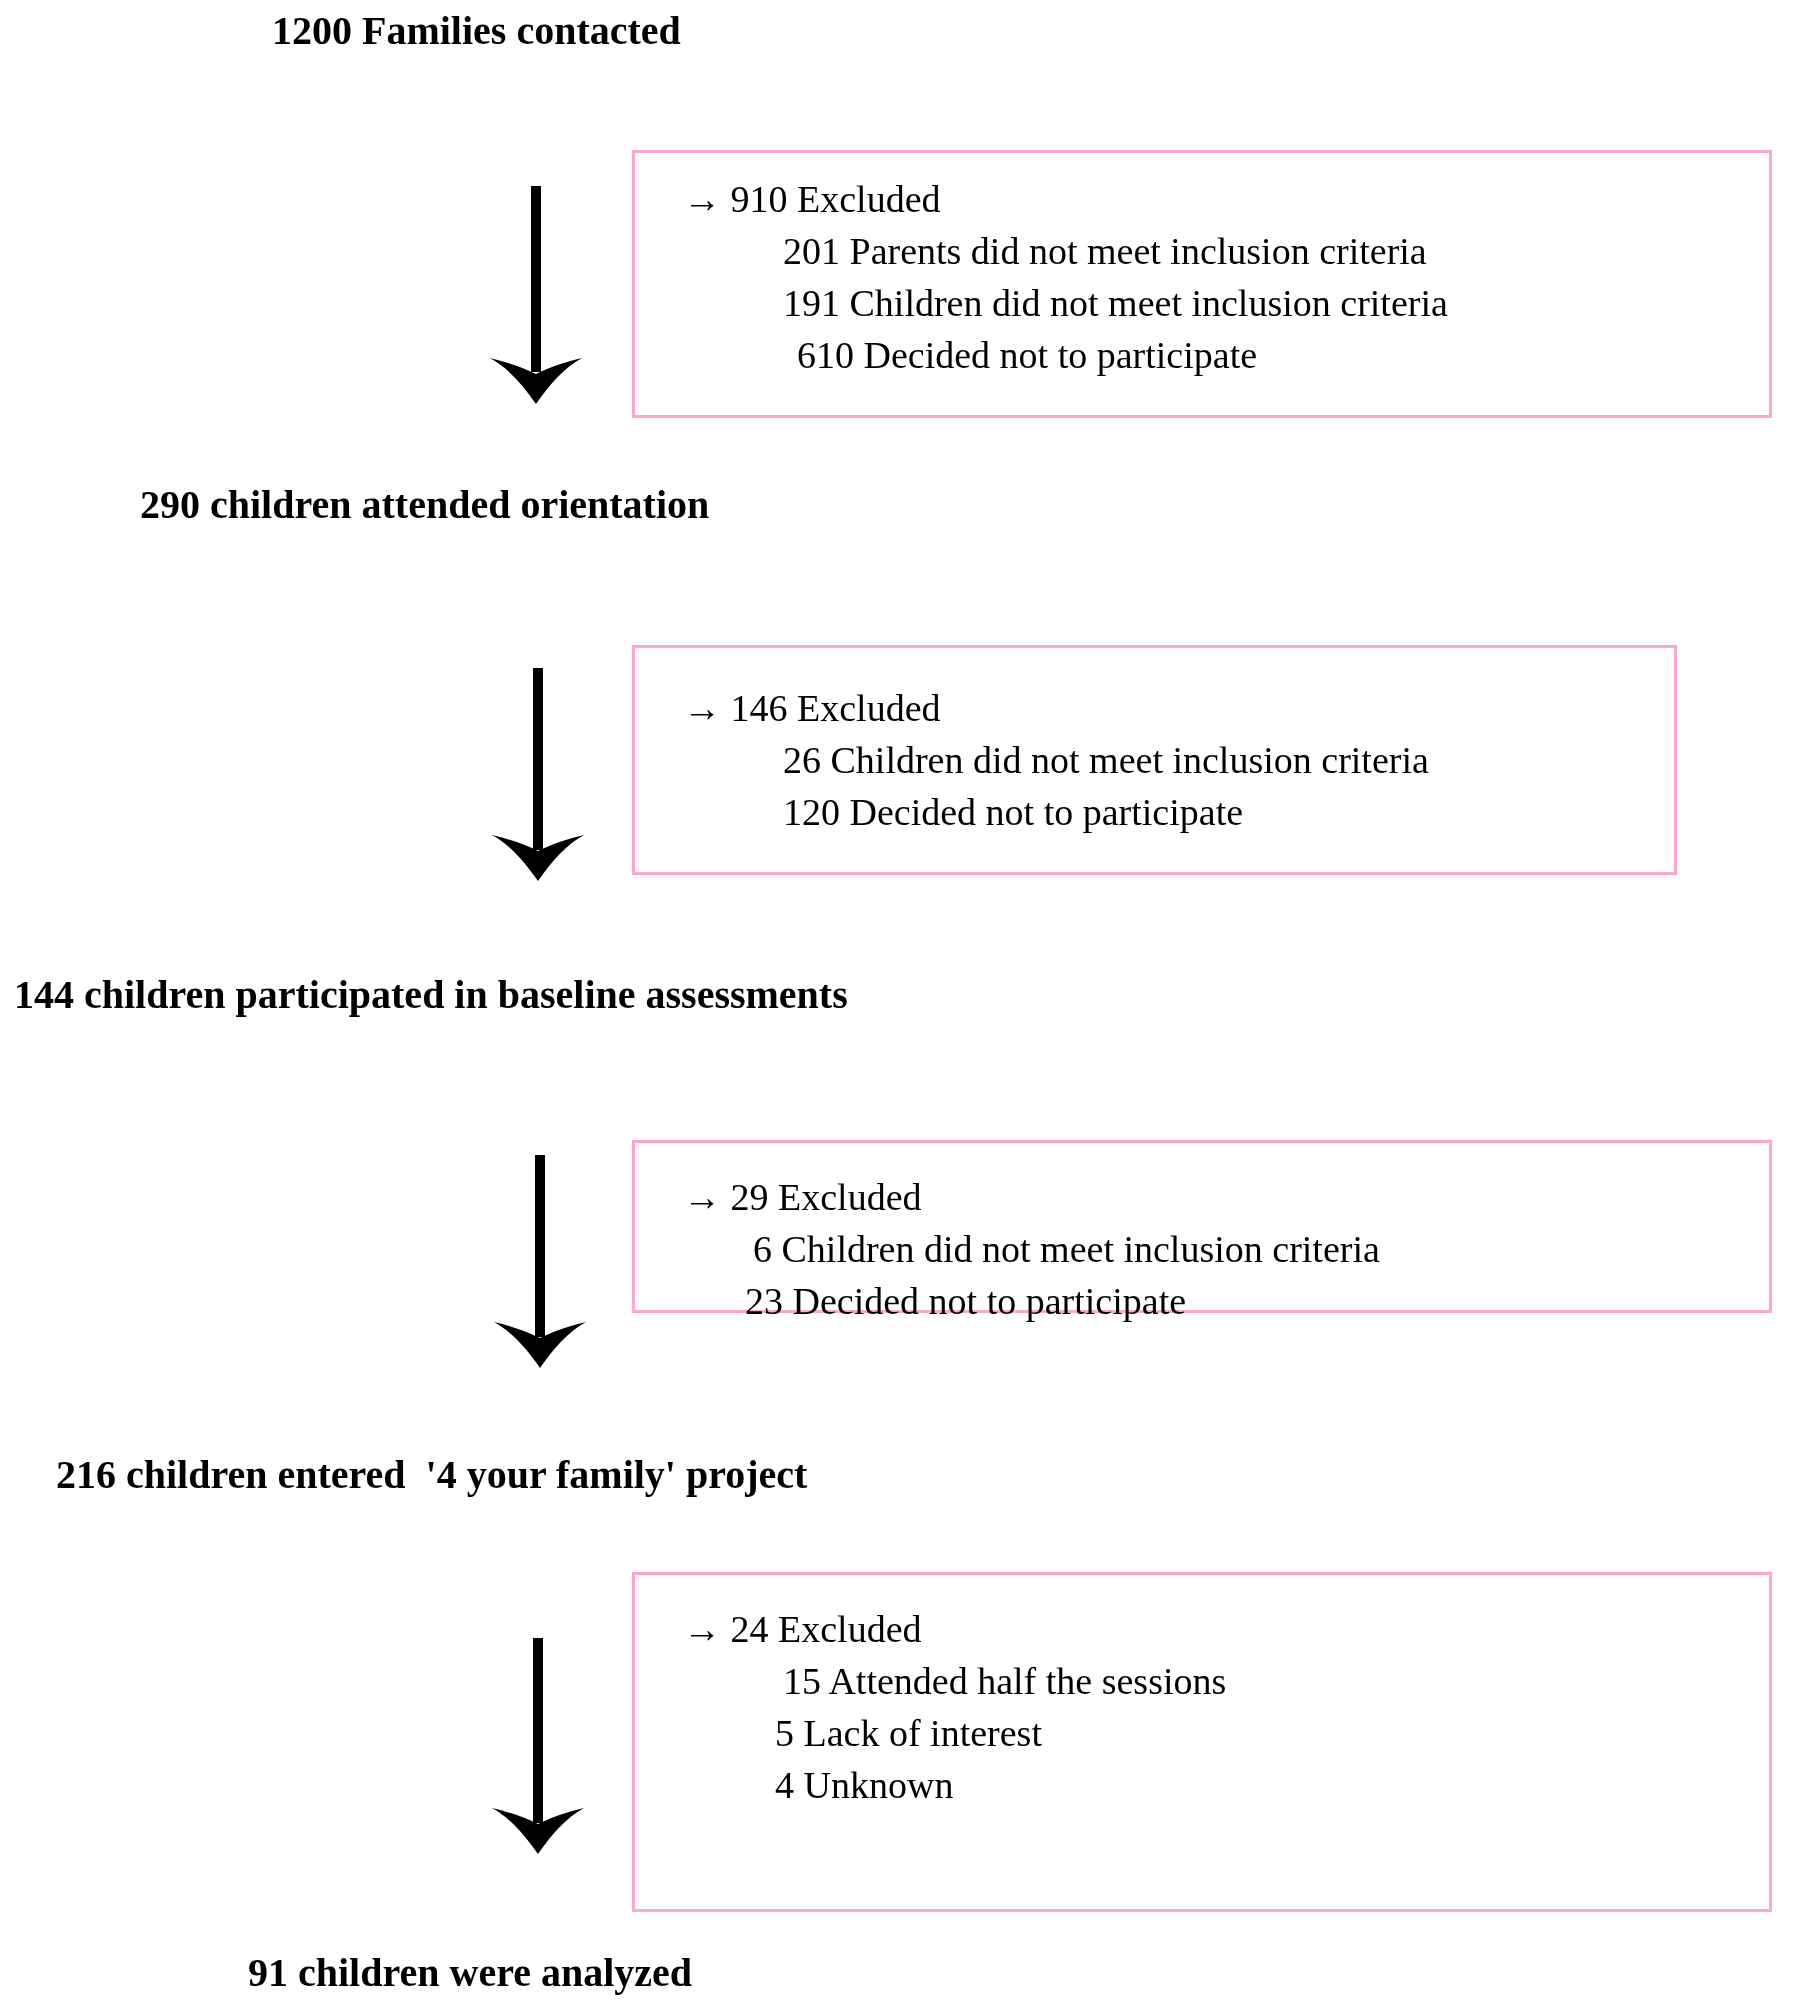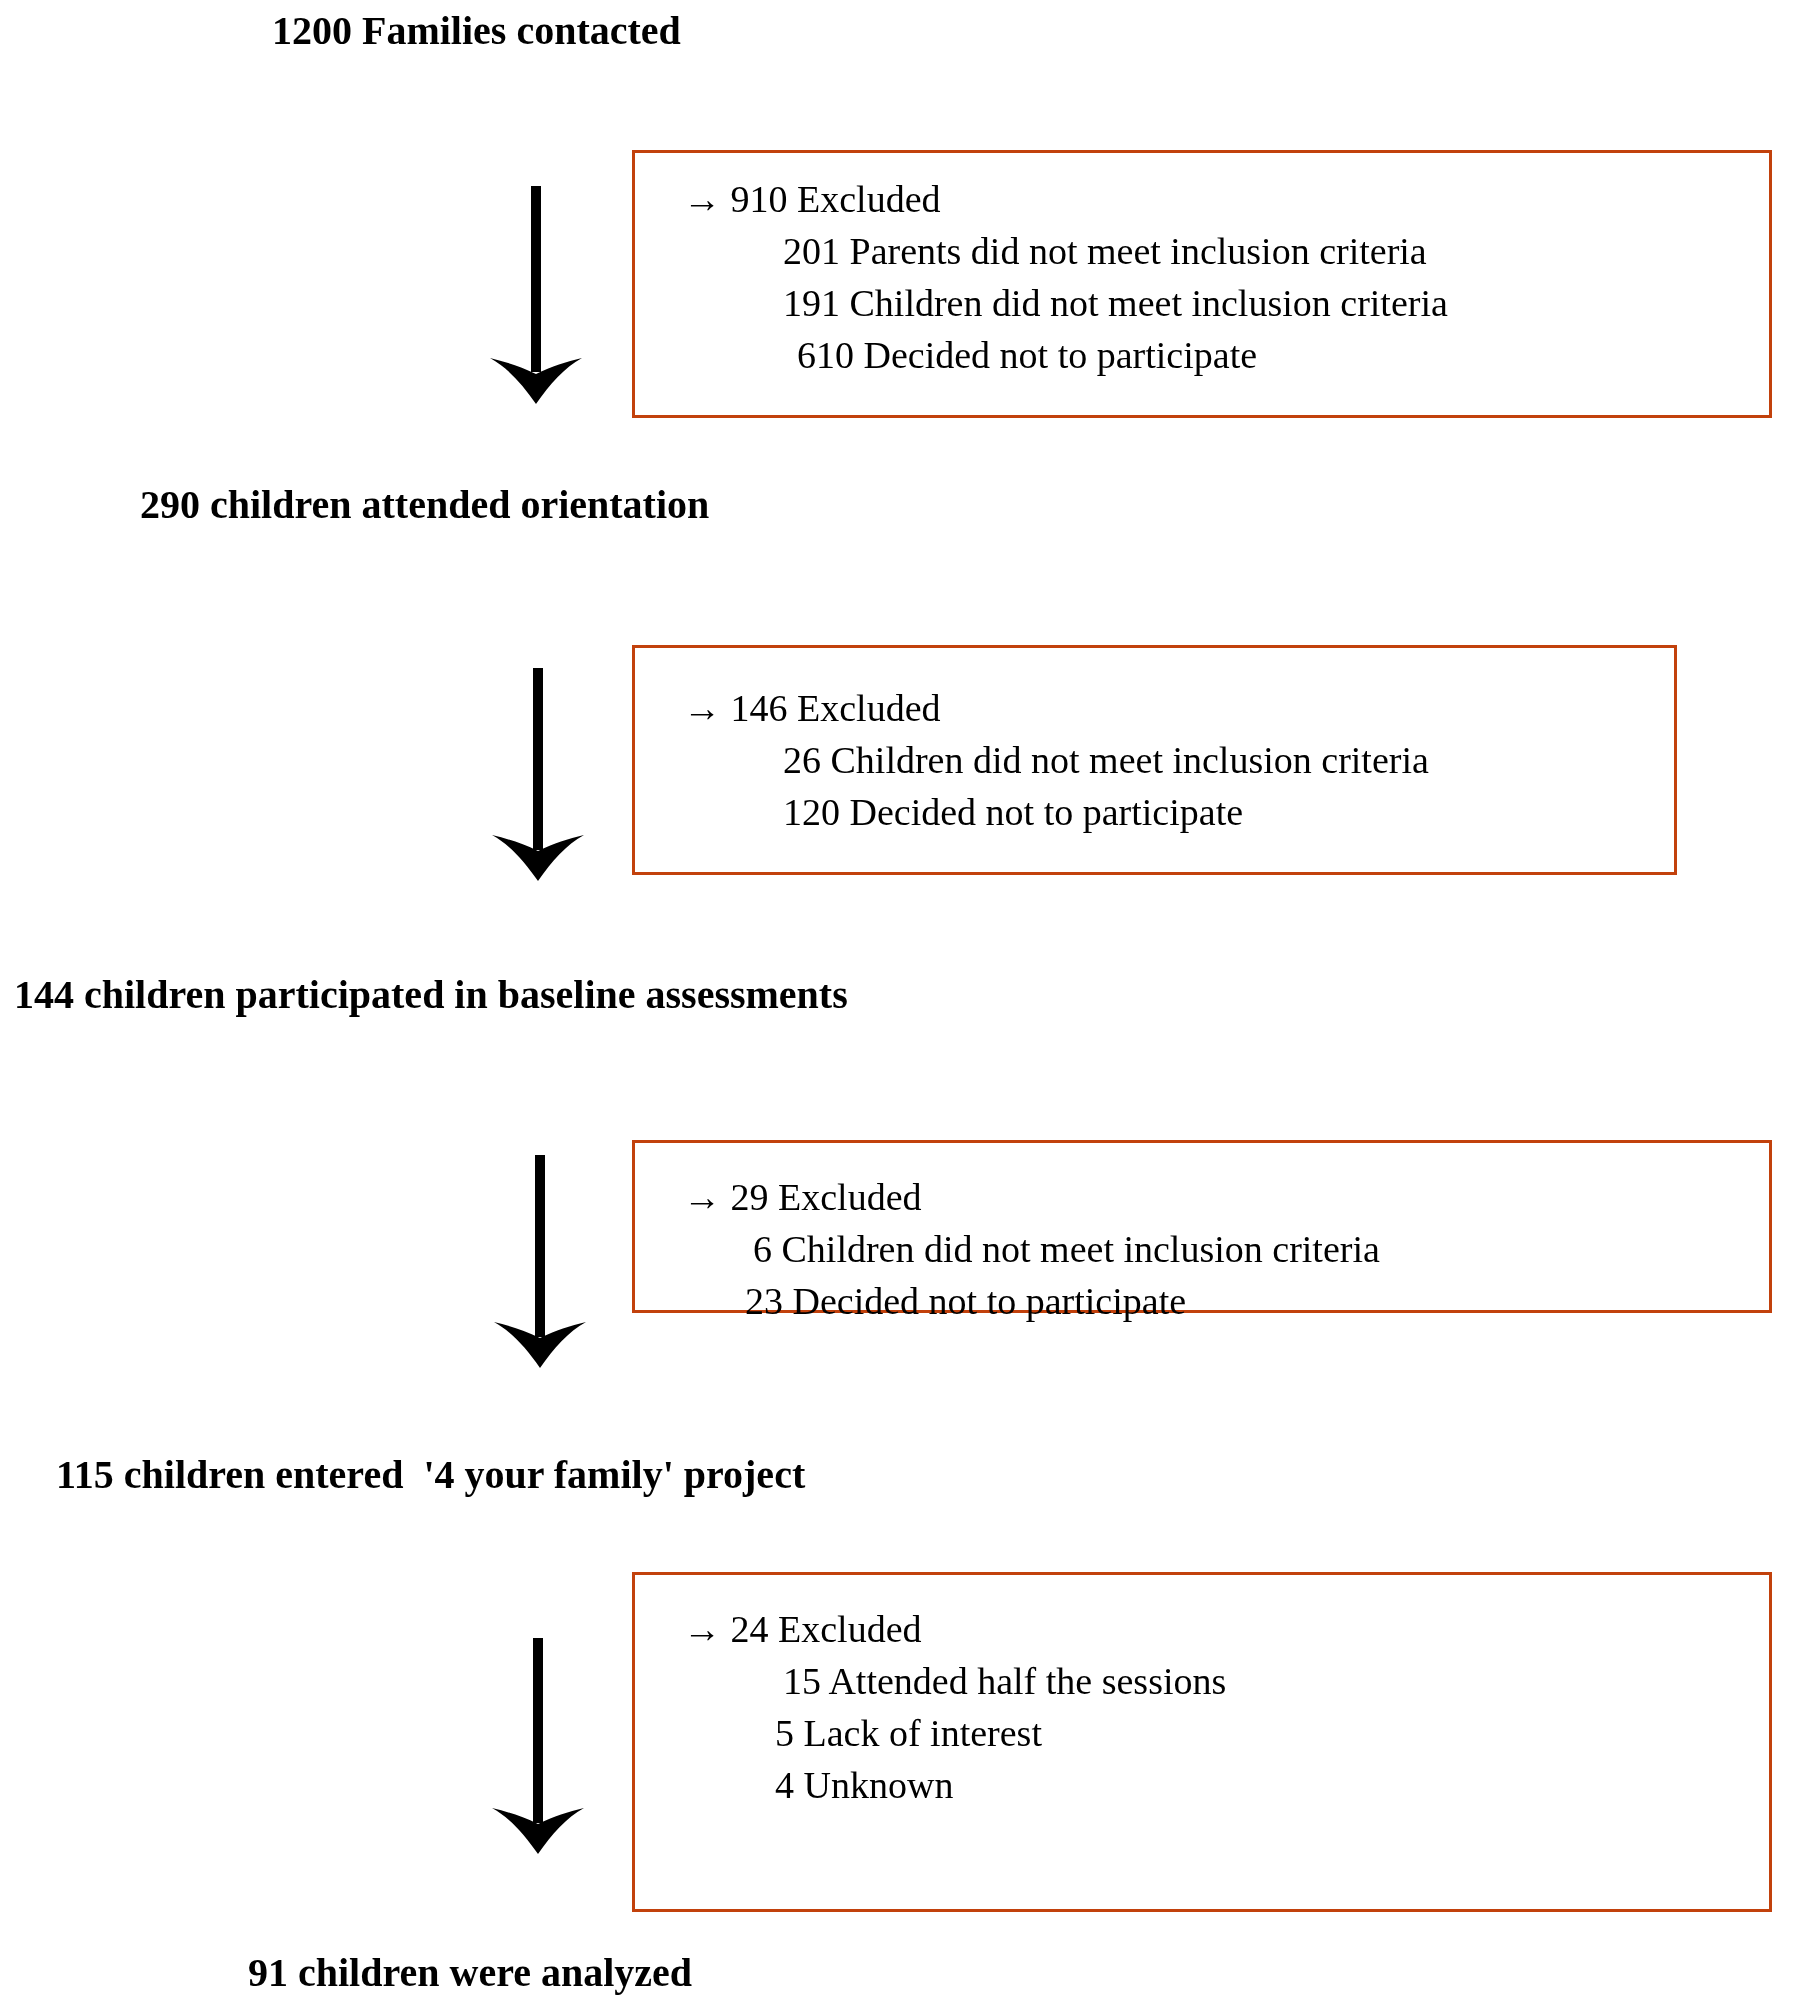--- a/index.html
+++ b/index.html
@@ -19,21 +19,21 @@
   .flow-label {
     position: absolute;
     font-weight: bold;
     font-size: 40px;
     line-height: 46px;
     white-space: pre;
     color: #000000;
   }
   .excl-box {
     position: absolute;
-    border: 3px solid #c2410c;
+    border: 3px solid #f9a8d4;
     background: #ffffff;
     box-sizing: border-box;
   }
   .excl-head {
     position: absolute;
     font-size: 38px;
     line-height: 44px;
     white-space: pre;
     color: #000000;
   }
@@ -95,21 +95,21 @@
       <path d="M 50 213 C 36 193 22 177 4 167 C 20 171 34 175 50 183 C 66 175 80 171 96 167 C 78 177 64 193 50 213 Z" fill="#000000"></path>
     </svg>
   </div>
 
   <div class="excl-box" style="left:632px; top:1140px; width:1140px; height:173px;">
     <div class="excl-head" style="left:48px; top:32px;">→ 29 Excluded</div>
     <div class="excl-item" style="left:118px; top:84px;">6 Children did not meet inclusion criteria</div>
     <div class="excl-item" style="left:110px; top:136px;">23 Decided not to participate</div>
   </div>
 
-  <div class="flow-label" style="left:56px; top:1452px;">115 children entered  '4 your family' project</div>
+  <div class="flow-label" style="left:56px; top:1452px;">216 children entered  '4 your family' project</div>
 
   <div class="arrow" style="left:488px; top:1638px;">
     <svg width="100" height="218" viewBox="0 0 100 218" aria-hidden="true">
       <rect x="45" y="0" width="10" height="185" fill="#000000"></rect>
       <path d="M 50 216 C 36 196 22 180 4 170 C 20 174 34 178 50 186 C 66 178 80 174 96 170 C 78 180 64 196 50 216 Z" fill="#000000"></path>
     </svg>
   </div>
 
   <div class="excl-box" style="left:632px; top:1572px; width:1140px; height:340px;">
     <div class="excl-head" style="left:48px; top:32px;">→ 24 Excluded</div>

